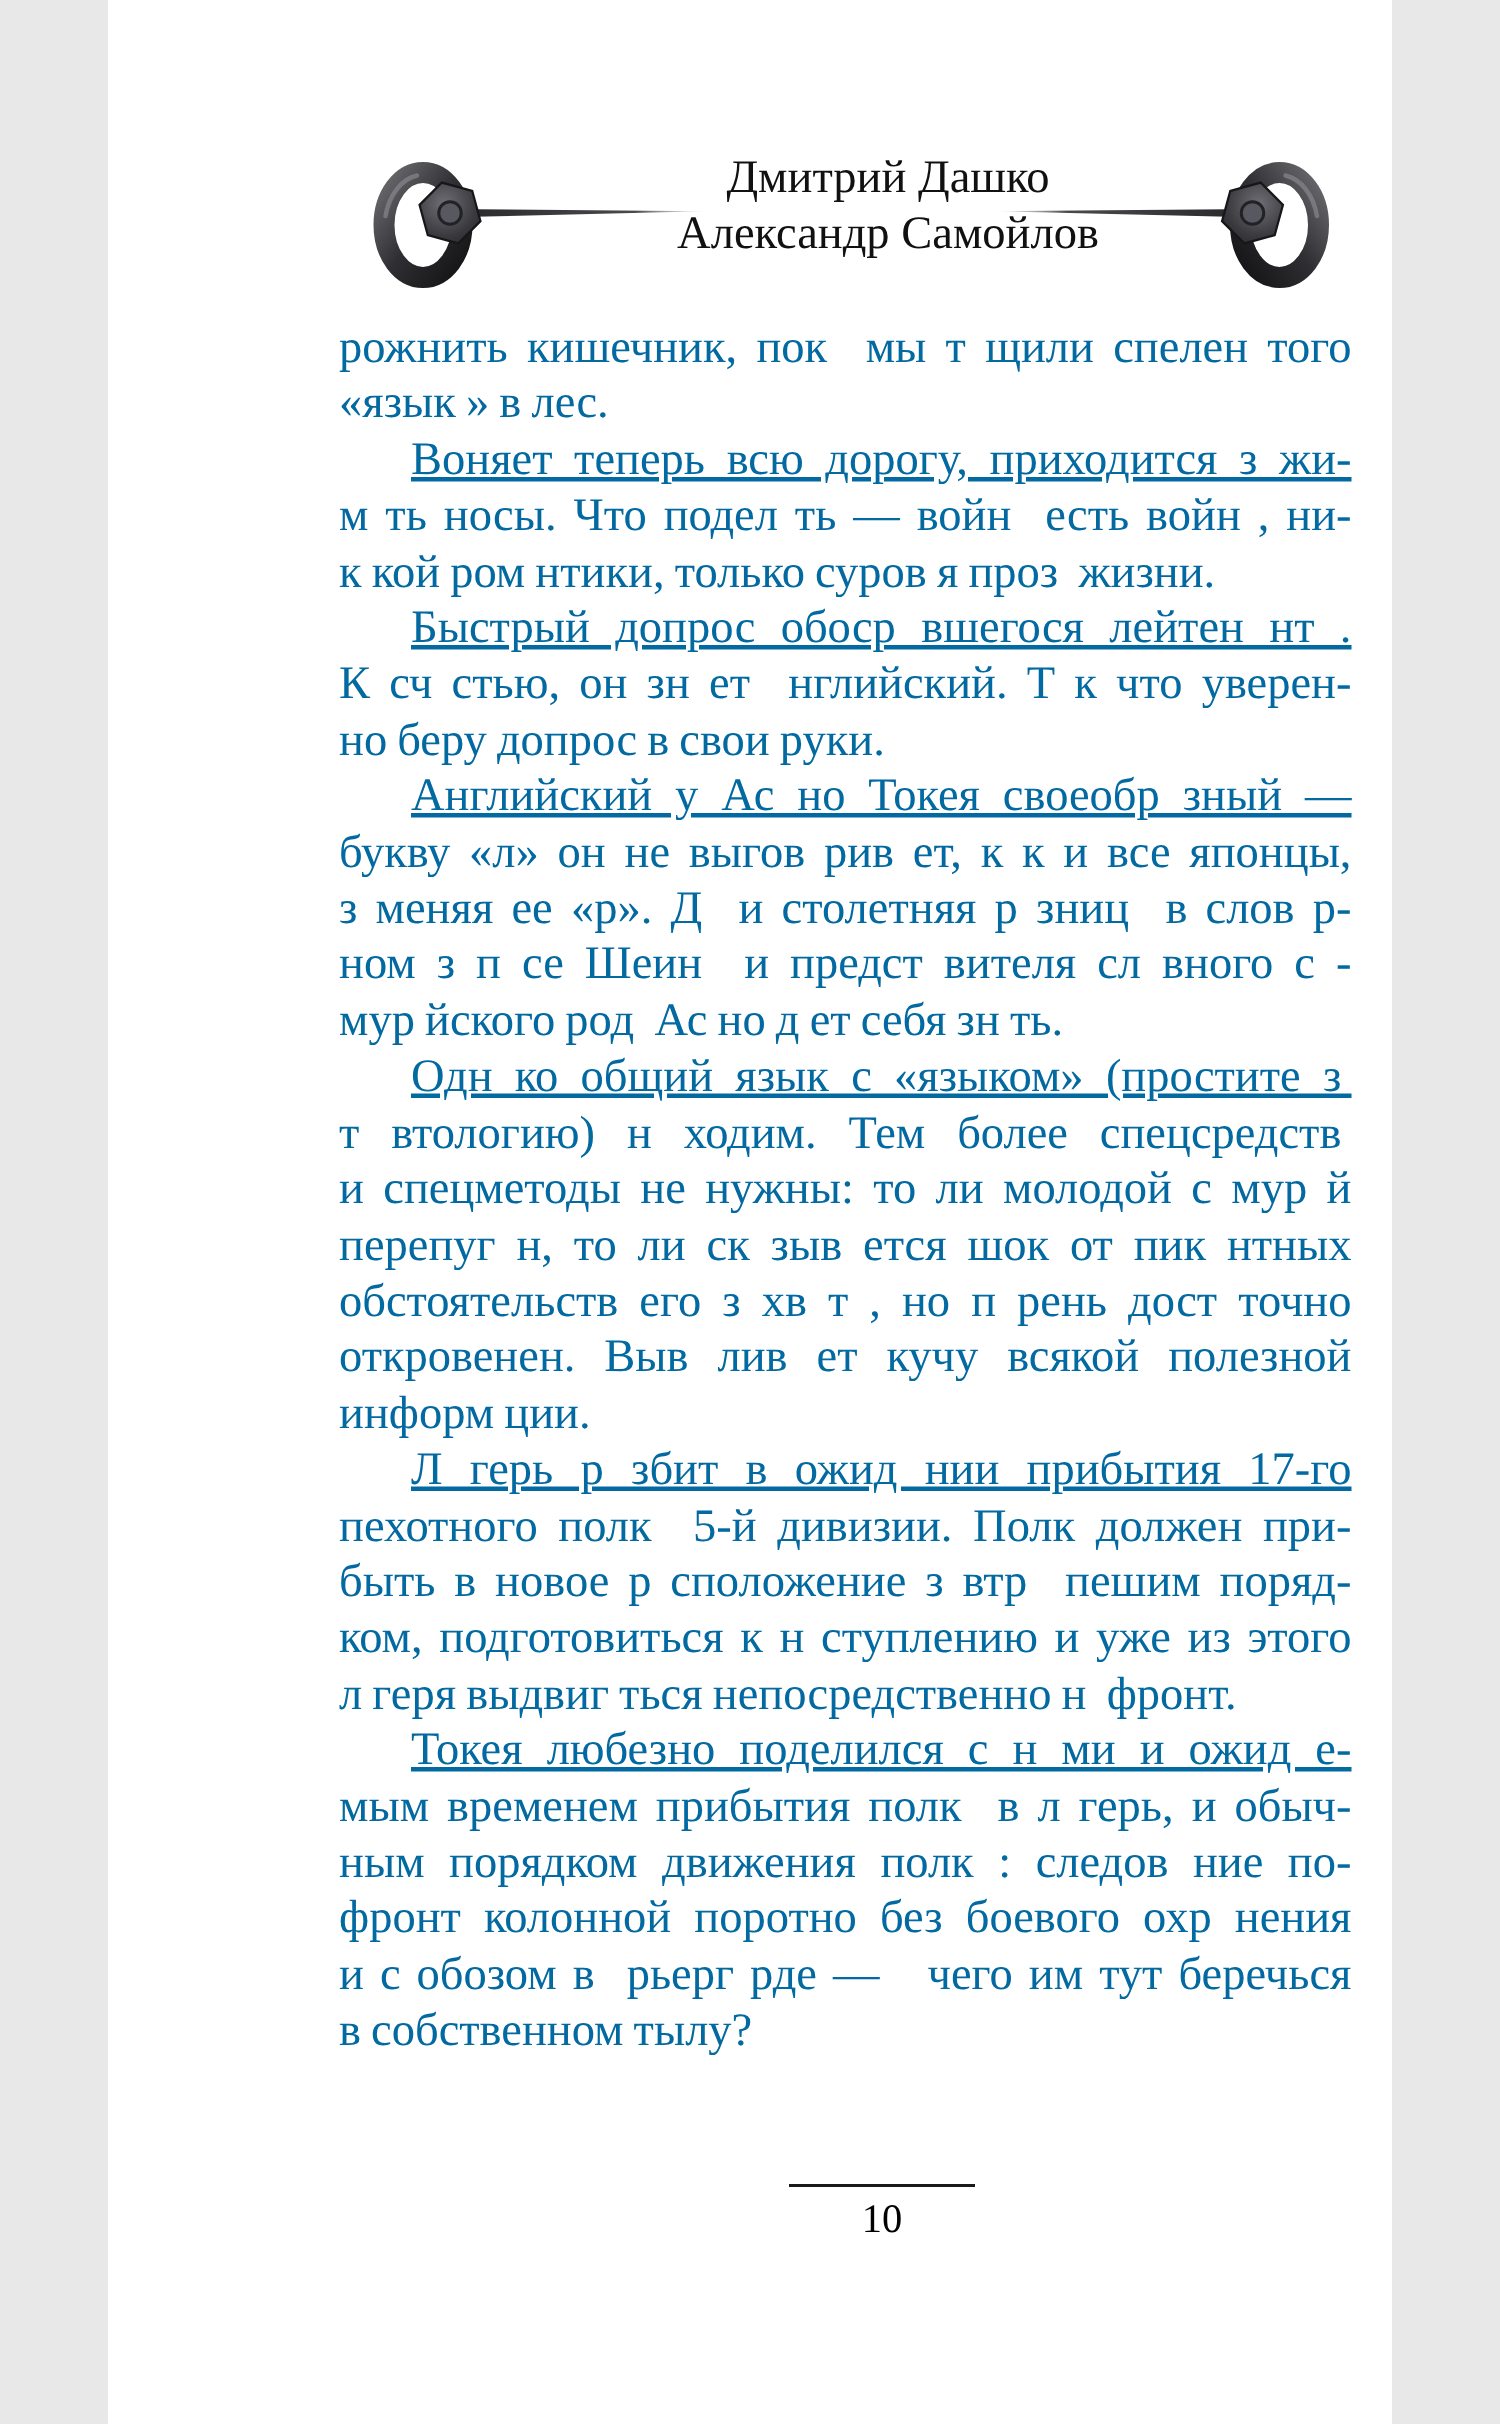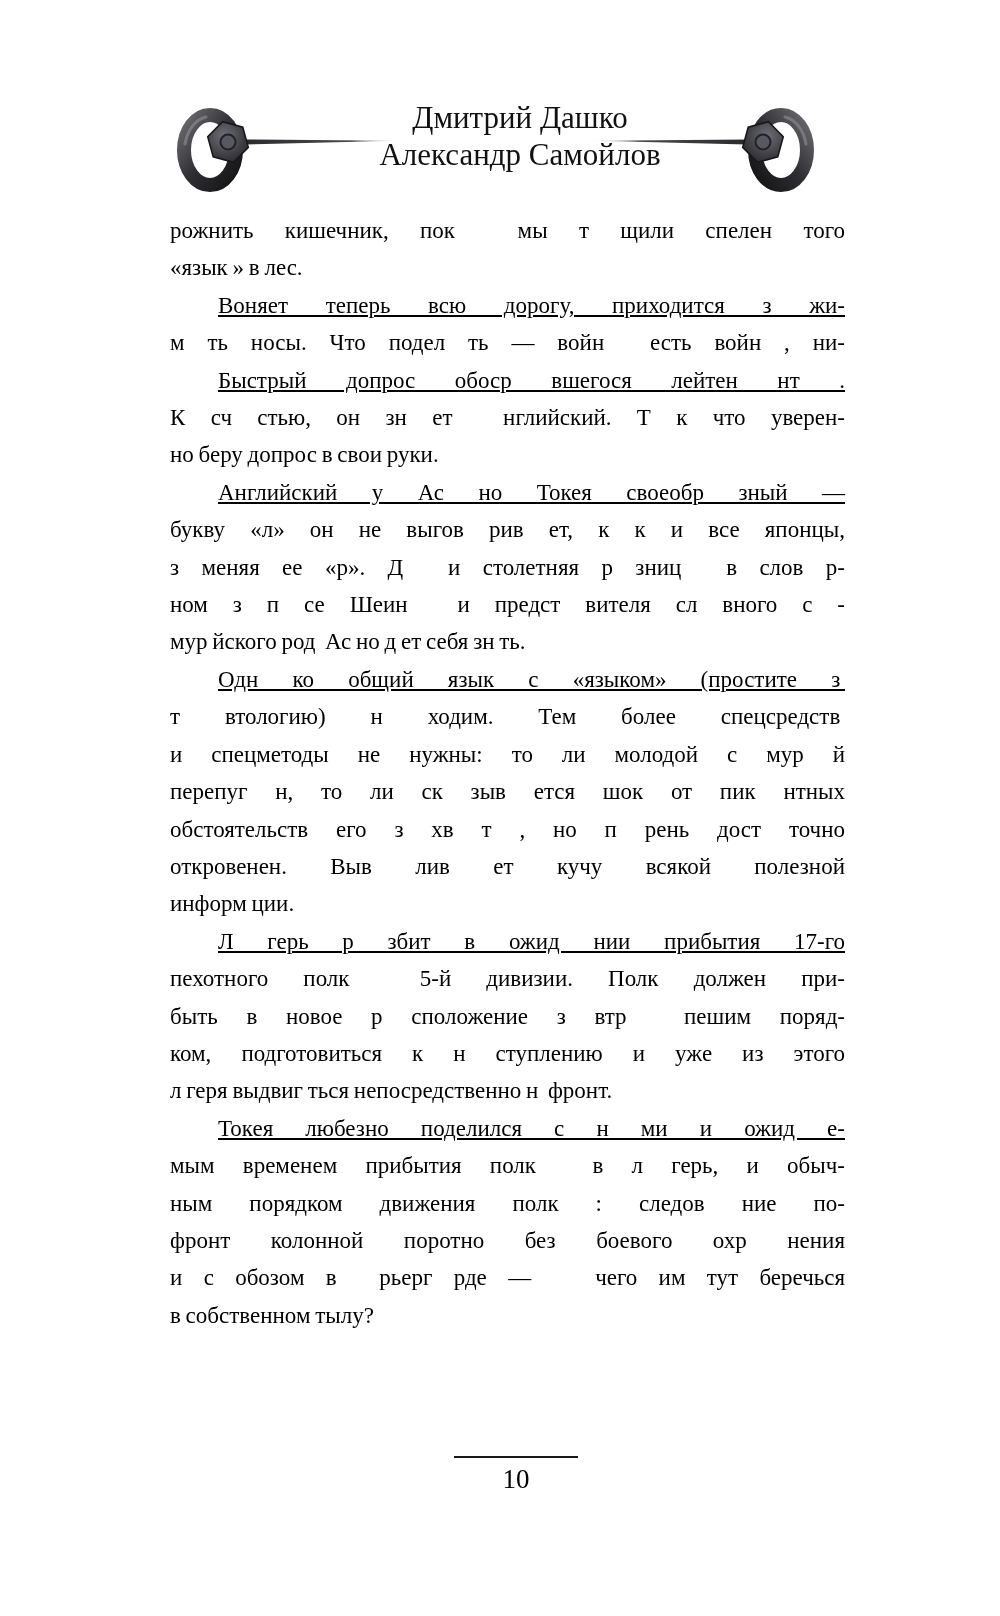--- a/index.html
+++ b/index.html
@@ -1,33 +1,33 @@
 <!DOCTYPE html>
 <html><head>
 <meta charset="utf-8">
 <style>
   html,body{margin:0;padding:0;background:#e8e8e8;}
   .page{
-    position:relative;width:1000px;height:1616px;margin:0 auto;
+    position:relative;width:856px;height:1616px;margin:0 auto;
     background:#ffffff;color:#1a1a1a;
     font-family:"Liberation Serif","DejaVu Serif",serif;
     overflow:hidden;
   }
   
   .authors{
     position:absolute;top:99px;left:20px;width:1000px;
     text-align:center;font-size:31px;line-height:37px;color:#111;
   }
   .ornament{position:absolute;top:96px;width:250px;height:100px;}
   .o-left{left:166px;}
   .o-right{left:575px;transform:scaleX(-1);}
   
   .column{
-    position:absolute;left:170px;top:212px;width:675px;
-    font-size:23px;line-height:37.4px;word-spacing:-1px;color:#000000;
+    position:absolute;left:154px;top:212px;width:675px;
+    font-size:31px;line-height:37.4px;word-spacing:-1px;color:#0369a1;
   }
   .ln{text-align:justify;text-align-last:justify;text-justify:inter-word;}
   .ln.end{text-align:left;text-align-last:left;}
   .ln.in{text-indent:48px;text-decoration:underline;}
   
   .footer-rule{
     position:absolute;left:454px;top:1456px;width:124px;height:2px;
     background:#1a1a1a;
   }
   .pageno{
@@ -76,20 +76,21 @@
   <div class="authors">
     <div>Дмитрий Дашко</div>
     <div>Александр Самойлов</div>
   </div>
 
   <div class="column">
     <div class="ln">рожнить кишечник, пок&nbsp; мы т щили спелен того</div>
     <div class="ln end">«язык » в лес.</div>
     <div class="ln in">Воняет теперь всю дорогу, приходится з жи-</div>
     <div class="ln">м ть носы. Что подел ть — войн&nbsp; есть войн , ни-</div>
+    <div class="ln end">к кой ром нтики, только суров я проз&nbsp; жизни.</div>
     <div class="ln in">Быстрый допрос обоср вшегося лейтен нт .</div>
     <div class="ln">К сч стью, он зн ет&nbsp; нглийский. Т к что уверен-</div>
     <div class="ln end">но беру допрос в свои руки.</div>
     <div class="ln in">Английский у Ас но Токея своеобр зный —</div>
     <div class="ln">букву «л» он не выгов рив ет, к к и все японцы,</div>
     <div class="ln">з меняя ее «р». Д&nbsp; и столетняя р зниц&nbsp; в слов р-</div>
     <div class="ln">ном з п се Шеин&nbsp; и предст вителя сл вного с -</div>
     <div class="ln end">мур йского род&nbsp; Ас но д ет себя зн ть.</div>
     <div class="ln in">Одн ко общий язык с «языком» (простите з&nbsp;</div>
     <div class="ln">т втологию) н ходим. Тем более спецсредств&nbsp;</div>

